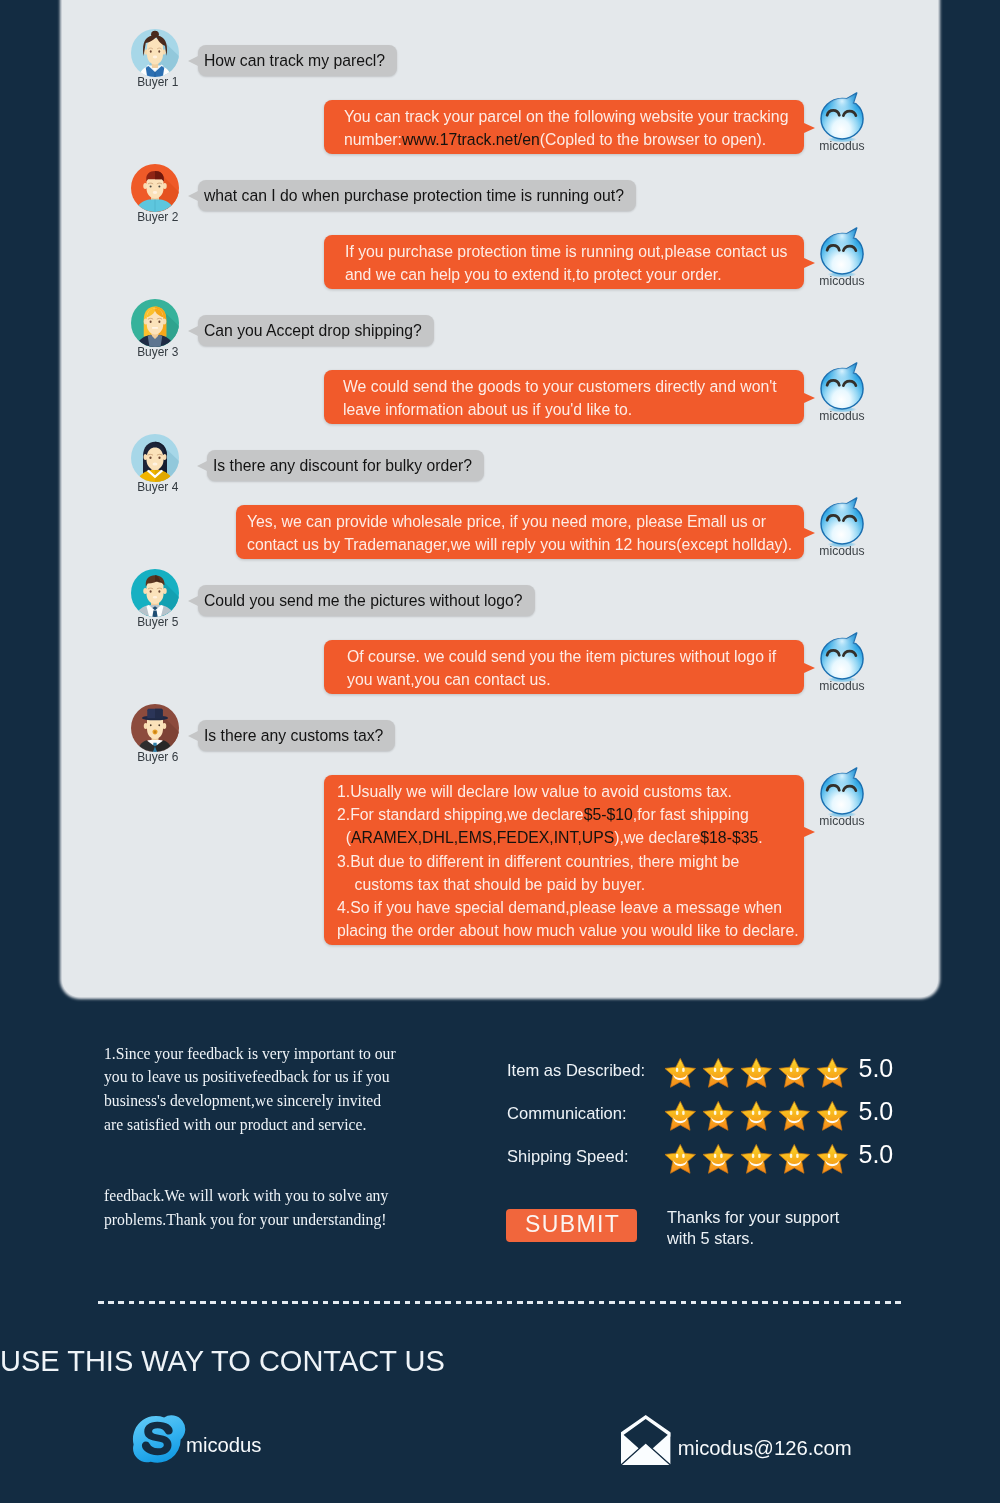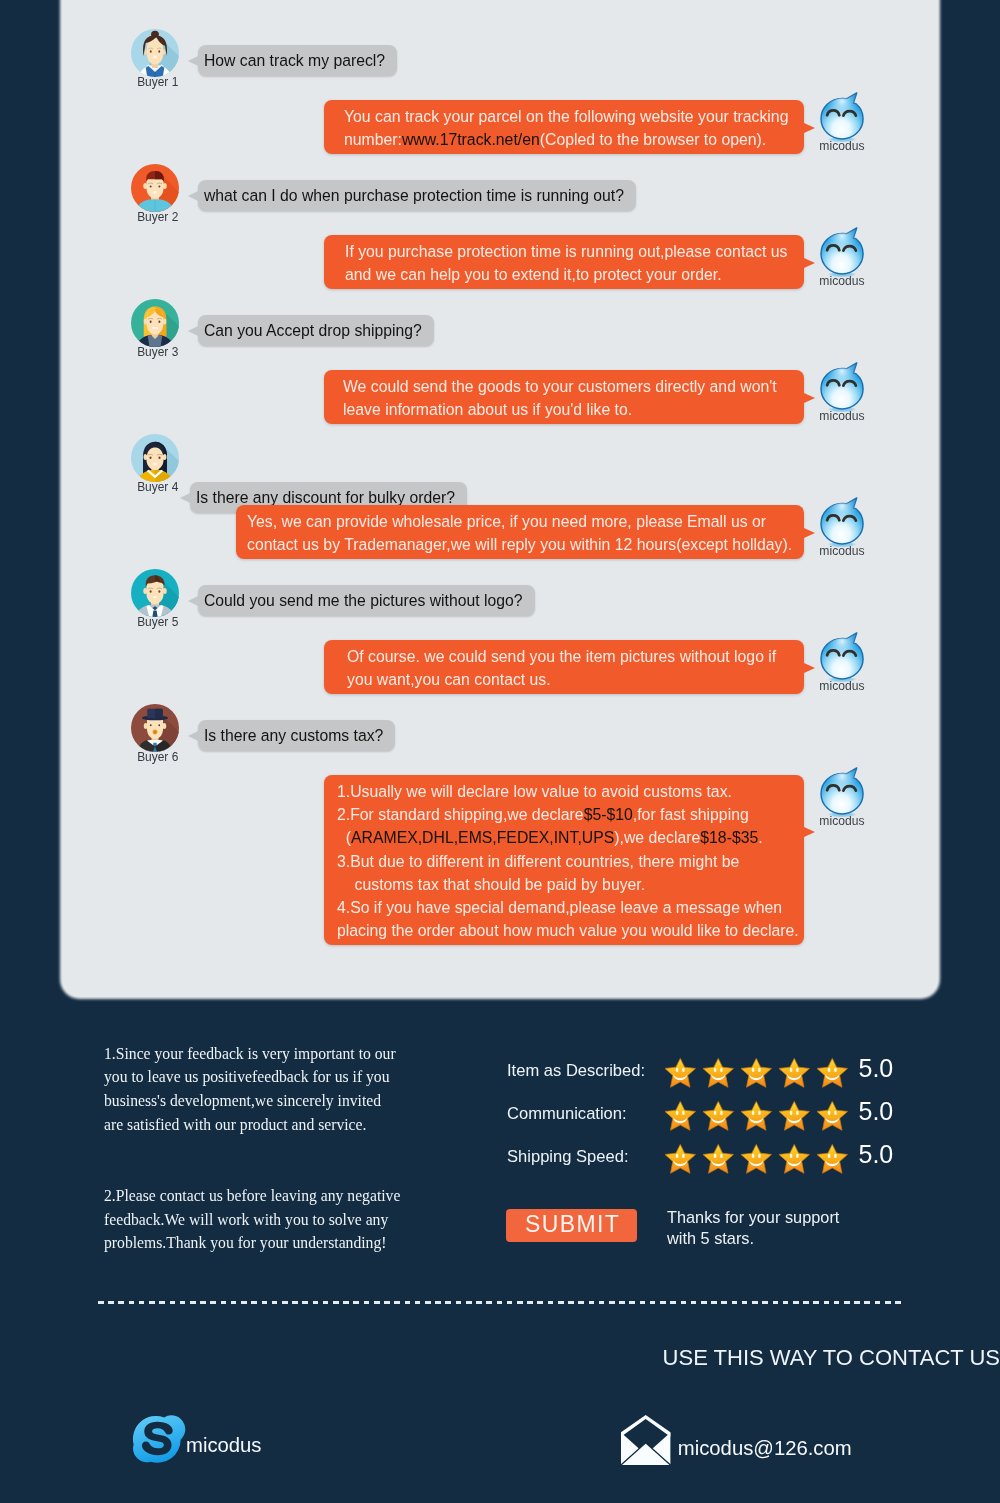--- a/index.html
+++ b/index.html
@@ -55,22 +55,22 @@
   #submit-button{position:absolute;left:505.9px;top:1209.3px;width:131.6px;height:33.2px;
     background:#f1663c;color:#fbf4f1;font-size:23px;letter-spacing:1.4px;border-radius:4px;
     display:flex;align-items:center;justify-content:center;border:none;padding:0 0 2px 2px;
     font-family:"Liberation Sans",sans-serif;cursor:pointer;}
   #thanks{position:absolute;left:667px;top:1207px;color:#edf2f6;font-size:17px;line-height:21px;white-space:nowrap;}
   #thanks>div>span{display:inline-block;transform:scaleX(.96);transform-origin:left center;}
 
   #divider{position:absolute;left:98.4px;top:1301.2px;width:804px;height:2.6px;
     background-image:repeating-linear-gradient(to right,#e3eaf0 0 5.6px,transparent 5.6px 10.22px);}
 
-  #contact-title{position:absolute;left:0;top:1345px;width:1000px;text-align:right;
-    color:#eff4f8;font-size:22px;letter-spacing:0px;}
+  #contact-title{position:absolute;left:0;top:1345px;width:1000px;text-align:left;
+    color:#eff4f8;font-size:29px;letter-spacing:0px;}
   #contact-row{position:absolute;left:0;top:1414px;width:1000px;height:56px;}
   .contact-item{position:absolute;display:flex;align-items:flex-start;}
   .contact-val{color:#f7fafc;font-size:20.3px;line-height:24px;white-space:nowrap;}
   .contact-icon{display:block;flex:none;}
 </style>
 </head>
 <body>
 
 <svg width="0" height="0" style="position:absolute" aria-hidden="true">
     <defs>
@@ -341,21 +341,21 @@
         <use href="#micodus"></use>
       </svg>
       <div class="agent-name"><span>micodus</span></div>
     </div>
     <div class="avatar-block" style="left: 130.2px; top: 432.8px;">
       <svg class="avatar-svg">
         <use href="#av4"></use>
       </svg>
       <div class="avatar-name"><span>Buyer 4</span></div>
     </div>
-    <div class="q-bubble" style="left: 190px; top: 450px; width: 259px; margin-top: 32px;"><span>Is there any discount for bulky order?</span></div>
+    <div class="q-bubble" style="left: 207px; top: 450px; width: 259px;"><span>Is there any discount for bulky order?</span></div>
     <div class="a-bubble" style="left: 235.6px; top: 504.5px; padding-left: 11.7px; padding-right: 11.5px; --tail: 23px; width: 545px; height: 46px;">
       <div class="a-inner">
         <div class="a-line"><span>Yes, we can provide wholesale price, if you need more, please Emall us or</span></div>
         <div class="a-line"><span>contact us by Trademanager,we will reply you within 12 hours(except hollday).</span></div>
       </div>
     </div>
     <div class="agent-block" style="left: 814.5px; top: 496.8px;">
       <svg class="agent-svg">
         <use href="#micodus"></use>
       </svg>
@@ -406,21 +406,20 @@
     </div>
   </div>
 <div id="feedback">
     <div class="fb-text" id="fb-p1" style="top: 1041.5px;">
       <div class="fb-line"><span>1.Since your feedback is very important to our</span></div>
       <div class="fb-line"><span>you to leave us positivefeedback for us if you</span></div>
       <div class="fb-line"><span>business's development,we sincerely invited</span></div>
       <div class="fb-line"><span>are satisfied with our product and service.</span></div>
     </div>
     <div class="fb-text" id="fb-p2" style="top: 1184px;">
-      <div class="fb-line"><span>2.Please contact us before leaving any negative</span></div>
       <div class="fb-line"><span>feedback.We will work with you to solve any</span></div>
       <div class="fb-line"><span>problems.Thank you for your understanding!</span></div>
     </div>
     <div id="ratings">
       <div class="rating-row">
         <div class="rating-label"><span>Item as Described:</span></div>
         <div class="rating-stars">
           <svg class="star-svg">
             <use href="#starface"></use>
           </svg>

